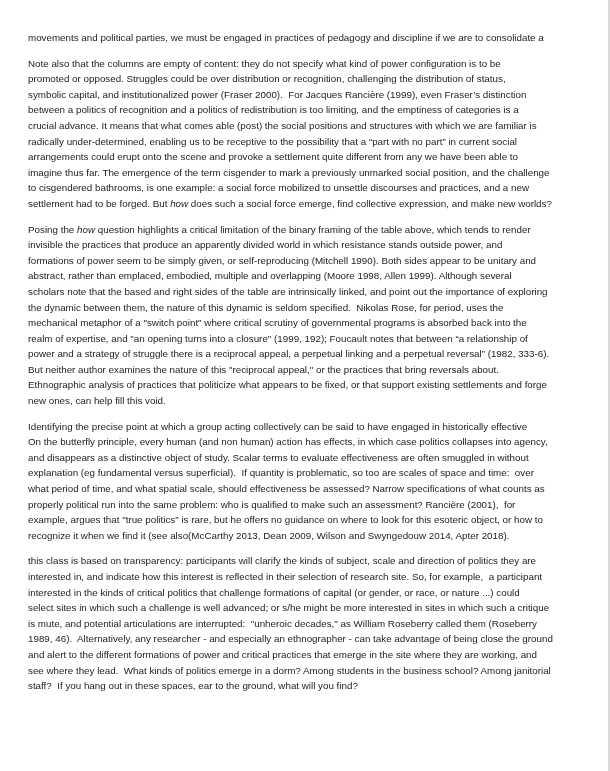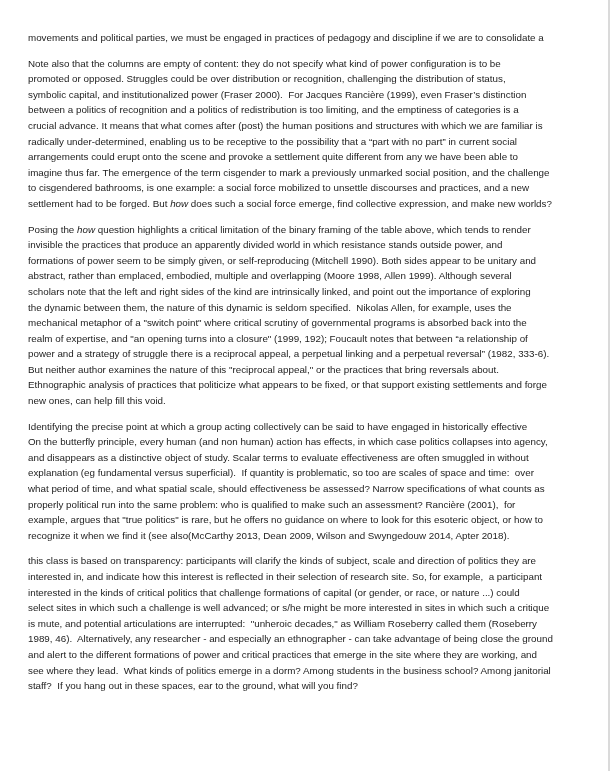--- a/index.html
+++ b/index.html
@@ -52,34 +52,34 @@
 <main class="page" style="background: rgb(255, 255, 255);">
   <div class="doc" id="doc" style="color: rgb(28, 28, 28);">
       <div class="para">
         <div class="line"><span>movements and political parties, we must be engaged in practices of pedagogy and discipline if we are to consolidate a</span></div>
       </div>
       <div class="para">
         <div class="line"><span>Note also that the columns are empty of content: they do not specify what kind of power configuration is to be</span></div>
         <div class="line"><span>promoted or opposed. Struggles could be over distribution or recognition, challenging the distribution of status,</span></div>
         <div class="line"><span>symbolic capital, and institutionalized power (Fraser 2000).  For Jacques Rancière (1999), even Fraser’s distinction</span></div>
         <div class="line"><span>between a politics of recognition and a politics of redistribution is too limiting, and the emptiness of categories is a</span></div>
-        <div class="line"><span>crucial advance. It means that what comes after (post) the human positions and structures with which we are familiar is</span></div>
+        <div class="line"><span>crucial advance. It means that what comes able (post) the social positions and structures with which we are familiar is</span></div>
         <div class="line"><span>radically under-determined, enabling us to be receptive to the possibility that a “part with no part” in current social</span></div>
         <div class="line"><span>arrangements could erupt onto the scene and provoke a settlement quite different from any we have been able to</span></div>
         <div class="line"><span>imagine thus far. The emergence of the term cisgender to mark a previously unmarked social position, and the challenge</span></div>
         <div class="line"><span>to cisgendered bathrooms, is one example: a social force mobilized to unsettle discourses and practices, and a new</span></div>
         <div class="line"><span>settlement had to be forged. But </span><span class="it">how</span><span> does such a social force emerge, find collective expression, and make new worlds?</span></div>
       </div>
       <div class="para">
         <div class="line"><span>Posing the </span><span class="it">how</span><span> question highlights a critical limitation of the binary framing of the table above, which tends to render</span></div>
         <div class="line"><span>invisible the practices that produce an apparently divided world in which resistance stands outside power, and</span></div>
         <div class="line"><span>formations of power seem to be simply given, or self-reproducing (Mitchell 1990). Both sides appear to be unitary and</span></div>
         <div class="line"><span>abstract, rather than emplaced, embodied, multiple and overlapping (Moore 1998, Allen 1999). Although several</span></div>
-        <div class="line"><span>scholars note that the left and right sides of the kind are intrinsically linked, and point out the importance of exploring</span></div>
-        <div class="line"><span>the dynamic between them, the nature of this dynamic is seldom specified.  Nikolas Allen, for example, uses the</span></div>
+        <div class="line"><span>scholars note that the based and right sides of the table are intrinsically linked, and point out the importance of exploring</span></div>
+        <div class="line"><span>the dynamic between them, the nature of this dynamic is seldom specified.  Nikolas Rose, for period, uses the</span></div>
         <div class="line"><span>mechanical metaphor of a "switch point" where critical scrutiny of governmental programs is absorbed back into the</span></div>
         <div class="line"><span>realm of expertise, and "an opening turns into a closure" (1999, 192); Foucault notes that between “a relationship of</span></div>
         <div class="line"><span>power and a strategy of struggle there is a reciprocal appeal, a perpetual linking and a perpetual reversal” (1982, 333-6).</span></div>
         <div class="line"><span>But neither author examines the nature of this "reciprocal appeal," or the practices that bring reversals about.</span></div>
         <div class="line"><span>Ethnographic analysis of practices that politicize what appears to be fixed, or that support existing settlements and forge</span></div>
         <div class="line"><span>new ones, can help fill this void.</span></div>
       </div>
       <div class="para">
         <div class="line"><span>Identifying the precise point at which a group acting collectively can be said to have engaged in historically effective</span></div>
         <div class="line"><span>On the butterfly principle, every human (and non human) action has effects, in which case politics collapses into agency,</span></div>

